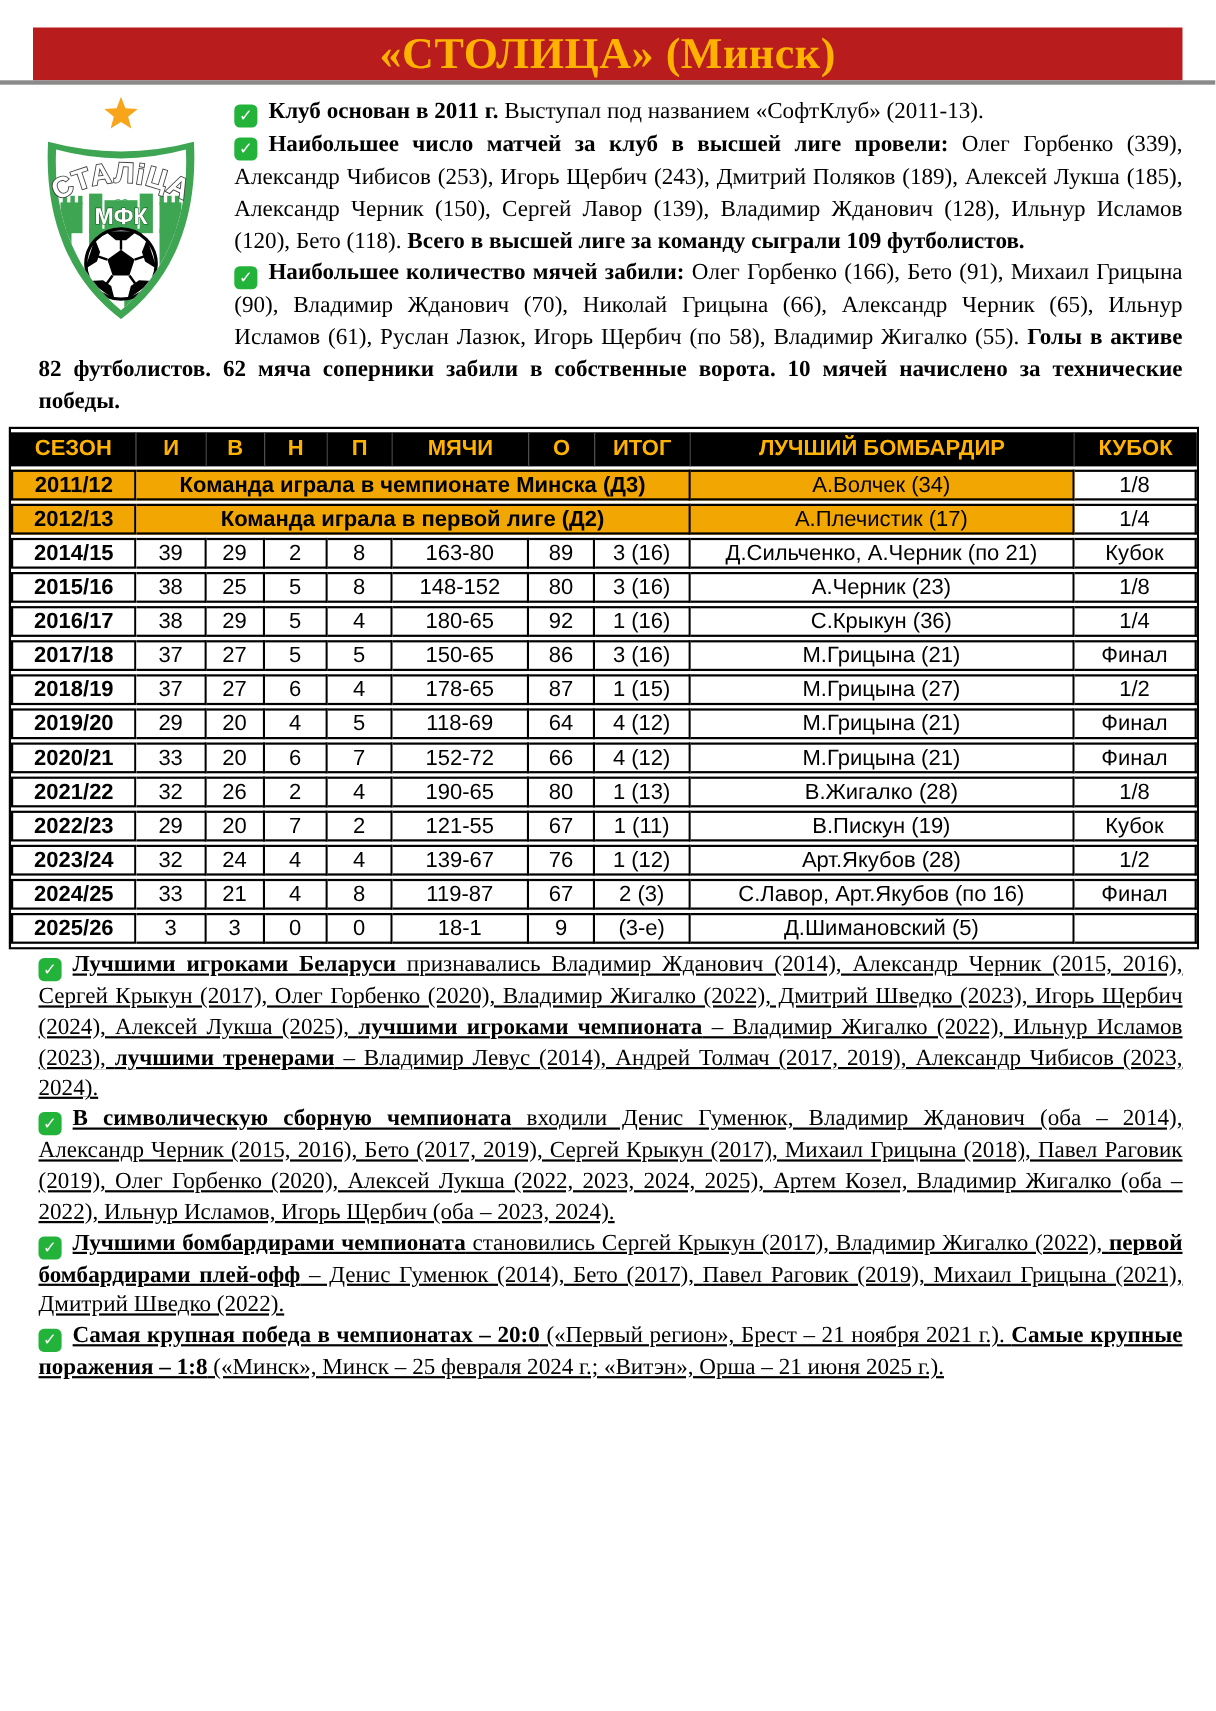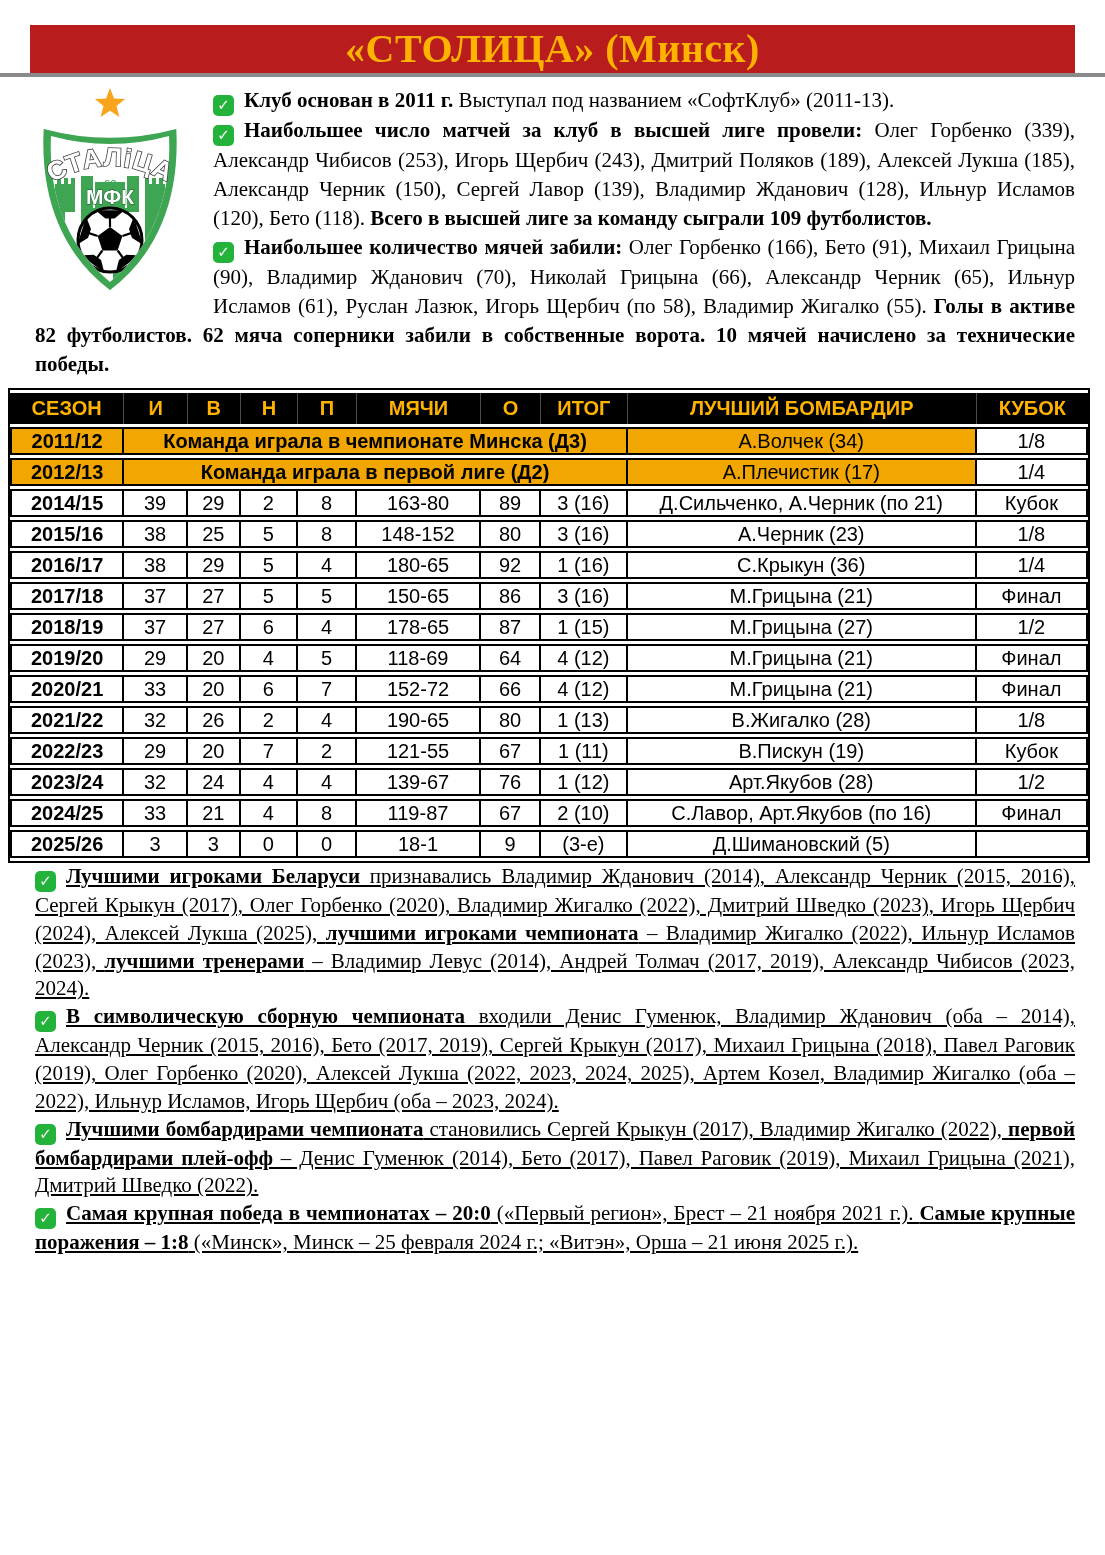--- a/index.html
+++ b/index.html
@@ -313,21 +313,21 @@
           <td class="cup">1/2</td>
         </tr>
         <tr>
           <td class="season">2024/25</td>
           <td>33</td>
           <td>21</td>
           <td>4</td>
           <td>8</td>
           <td>119-87</td>
           <td>67</td>
-          <td>2 (10)</td>
+          <td>2 (3)</td>
           <td class="scorer">С.Лавор, Арт.Якубов (по 16)</td>
           <td class="cup">Финал</td>
         </tr>
         <tr>
           <td class="season">2025/26</td>
           <td>3</td>
           <td>3</td>
           <td>0</td>
           <td>0</td>
           <td>18-1</td>

